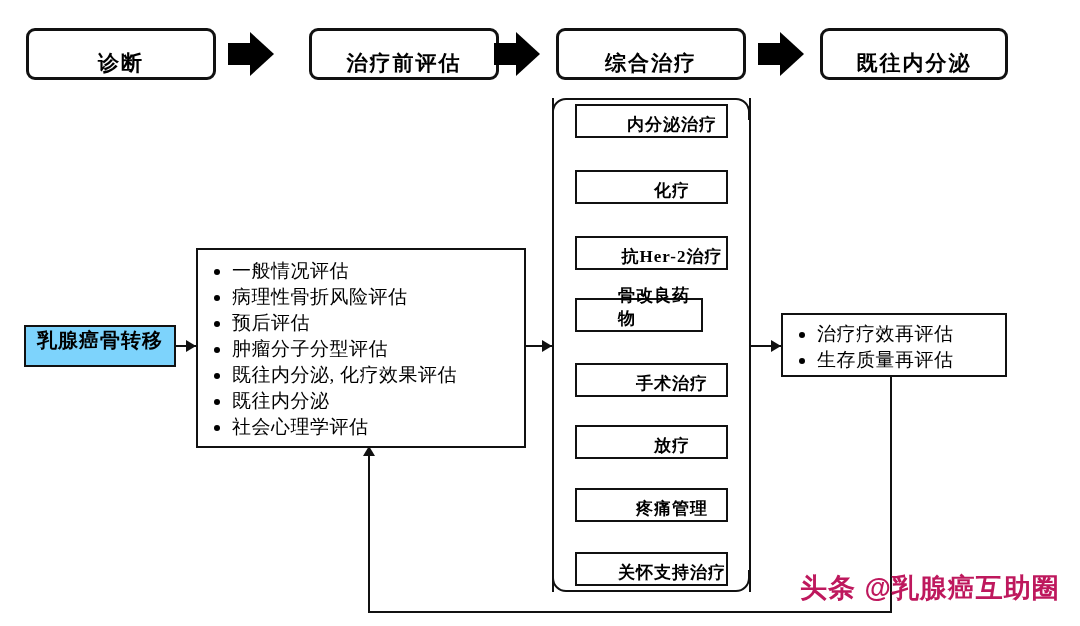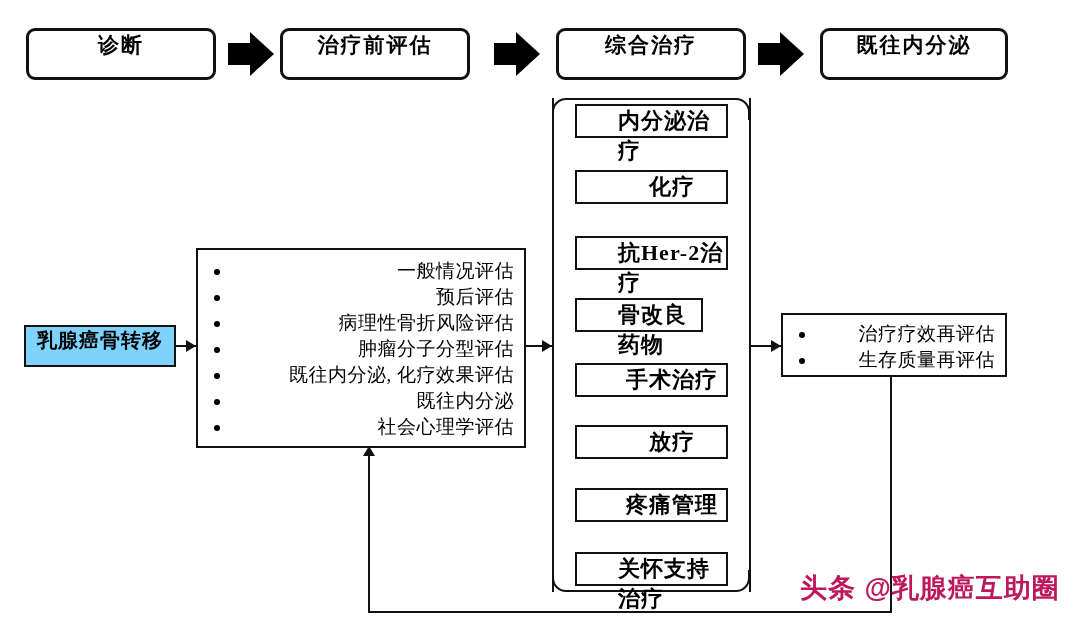--- a/index.html
+++ b/index.html
@@ -17,21 +17,21 @@
     overflow: hidden;
   }
 
   
   .stage-box {
     position: absolute;
     border: 3px solid #111111;
     border-radius: 9px;
     background: #ffffff;
     display: flex;
-    align-items: flex-start;
+    align-items: flex-end;
     justify-content: center;
     font-size: 21px;
     letter-spacing: 2px;
     font-weight: 600;
     box-sizing: border-box;
   }
 
   .entry-box {
     position: absolute;
     border: 2.5px solid #111111;
@@ -44,21 +44,20 @@
     font-weight: 700;
     box-sizing: border-box;
   }
 
   .list-box {
     position: absolute;
     border: 2.5px solid #111111;
     background: #ffffff;
     box-sizing: border-box;
     padding: 8px 10px 16px 14px;
-    text-align: right;
   }
 
   .bullet-list {
     list-style: none;
     margin: 0;
     padding: 0;
   }
   .bullet-list li {
     position: relative;
     padding-left: 20px;
@@ -84,23 +83,23 @@
     border: 2.5px solid #111111;
     border-radius: 14px;
     background: #ffffff;
     box-sizing: border-box;
   }
   .treat-box {
     position: absolute;
     border: 2.5px solid #111111;
     background: #ffffff;
     display: flex;
-    align-items: flex-start;
+    align-items: flex-end;
     justify-content: center;
-    font-size: 22px;
+    font-size: 17px;
     letter-spacing: 1px;
     font-weight: 600;
     box-sizing: border-box;
     padding-left: 41px;
   }
 
   
   .block-arrow {
     position: absolute;
     width: 0;
@@ -171,21 +170,21 @@
 
   <div class="stage-box" style="left:26px; top:28px; width:190px; height:52px;">
     <span>诊断</span>
   </div>
 
   <div class="block-arrow" style="left:228px; top:32px;">
     <div class="shaft"></div>
       <div class="head"></div>
   </div>
 
-  <div class="stage-box" style="left:280px; top:28px; width:190px; height:52px;">
+  <div class="stage-box" style="left:309px; top:28px; width:190px; height:52px;">
     <span>治疗前评估</span>
   </div>
 
   <div class="block-arrow" style="left:494px; top:32px;">
     <div class="shaft"></div>
       <div class="head"></div>
   </div>
 
   <div class="stage-box" style="left:556px; top:28px; width:190px; height:52px;">
     <span>综合治疗</span>
@@ -203,22 +202,22 @@
   <div class="entry-box" style="left:24px; top:325px; width:152px; height:42px;">
     <span>乳腺癌骨转移</span>
   </div>
 
   <div class="line-h" style="left:176px; top:345px; width:20px;"></div>
   <div class="arrow-right" style="left:186px; top:340px;"></div>
 
   <div class="list-box" style="left:196px; top:248px; width:330px; height:200px;">
     <ul class="bullet-list">
       <li>一般情况评估</li>
+      <li>病理性骨折风险评估</li>
       <li>预后评估</li>
-      <li>病理性骨折风险评估</li>
       <li>肿瘤分子分型评估</li>
       <li>既往内分泌, 化疗效果评估</li>
       <li>既往内分泌</li>
       <li>社会心理学评估</li>
     </ul>
   </div>
 
   <div class="line-h" style="left:526px; top:345px; width:26px;"></div>
   <div class="arrow-right" style="left:542px; top:340px;"></div>
 

